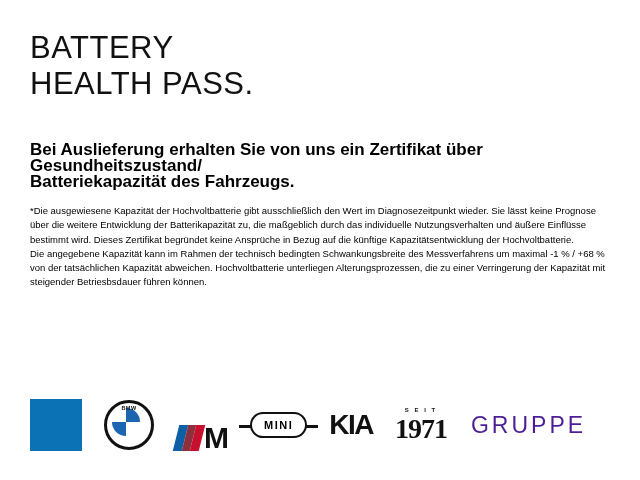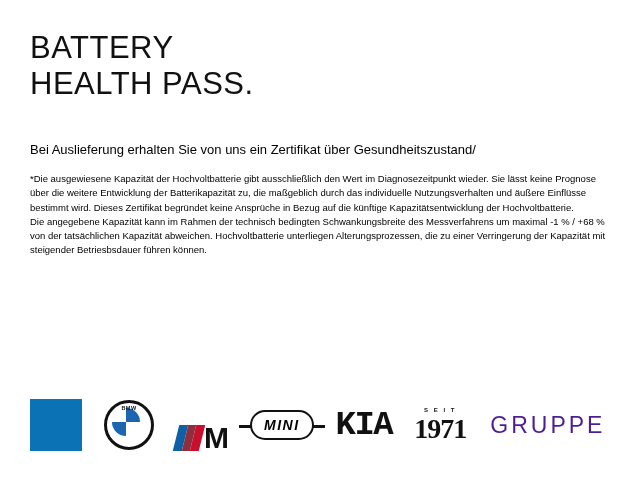--- a/index.html
+++ b/index.html
@@ -26,22 +26,22 @@
   }
   .title-line {
     font-size: 31px;
     line-height: 36px;
     font-weight: 400;
     letter-spacing: 0.5px;
     color: #111111;
   }
   .lead {
     margin-top: 40px;
-    font-size: 13px;
-    font-weight: normal;
+    font-size: 17px;
+    font-weight: bold;
     line-height: 16px;
     color: #000000;
   }
   .section-heading {
     margin-top: 34px;
     font-size: 15px;
     font-weight: bold;
     letter-spacing: 0.3px;
     color: #000000;
   }
@@ -141,44 +141,43 @@
     letter-spacing: -1px;
     line-height: 26px;
     color: #111;
     margin-left: 2px;
   }
   
   .mini {
     border: 2.5px solid #111;
     border-radius: 22px;
     padding: 5px 12px;
-    font-size: 14px;
+    font-size: 11px;
     font-weight: bold;
     letter-spacing: 1.5px;
     position: relative;
     display: flex;
     align-items: center;
-    font-style: italic;
   }
   .mini .wing {
     position: absolute;
     top: 50%;
     width: 13px;
     height: 2.5px;
     background: #111;
   }
   .mini .wing.left { left: -13px; }
   .mini .wing.right { right: -13px; }
   
   .kia {
-    font-size: 34px;
+    font-size: 28px;
     font-weight: bold;
     letter-spacing: -1.5px;
     color: #111;
-    font-family: Liberation Mono, monospace;
+    font-family: Liberation Sans, sans-serif;
     text-align: right;
   }
   
   .seit {
     display: flex;
     flex-direction: column;
     align-items: center;
     line-height: 1;
   }
   .seit .seit-label {
@@ -219,20 +218,21 @@
 
 <div class="page">
 
   <div class="title-block">
     <div class="title-line">BATTERY</div>
     <div class="title-line">HEALTH PASS.</div>
   </div>
 
   <div class="lead">
     <div>Bei Auslieferung erhalten Sie von uns ein Zertifikat über Gesundheitszustand/</div>
+    <div>Batteriekapazität des Fahrzeugs.</div>
   </div>
 
 
   <div class="body-text">
     <p>*Die ausgewiesene Kapazität der Hochvoltbatterie gibt ausschließlich den Wert im Diagnosezeitpunkt wieder. Sie lässt keine Prognose über die weitere Entwicklung der Batterikapazität zu, die maßgeblich durch das individuelle Nutzungsverhalten und äußere Einflüsse bestimmt wird. Dieses Zertifikat begründet keine Ansprüche in Bezug auf die künftige Kapazitätsentwicklung der Hochvoltbatterie.</p>
     <p>Die angegebene Kapazität kann im Rahmen der technisch bedingten Schwankungsbreite des Messverfahrens um maximal -1 % / +68 % von der tatsächlichen Kapazität abweichen. Hochvoltbatterie unterliegen Alterungsprozessen, die zu einer Verringerung der Kapazität mit steigender Betriesbsdauer führen können.</p>
   </div>
 
   <div class="logo-bar">
 

